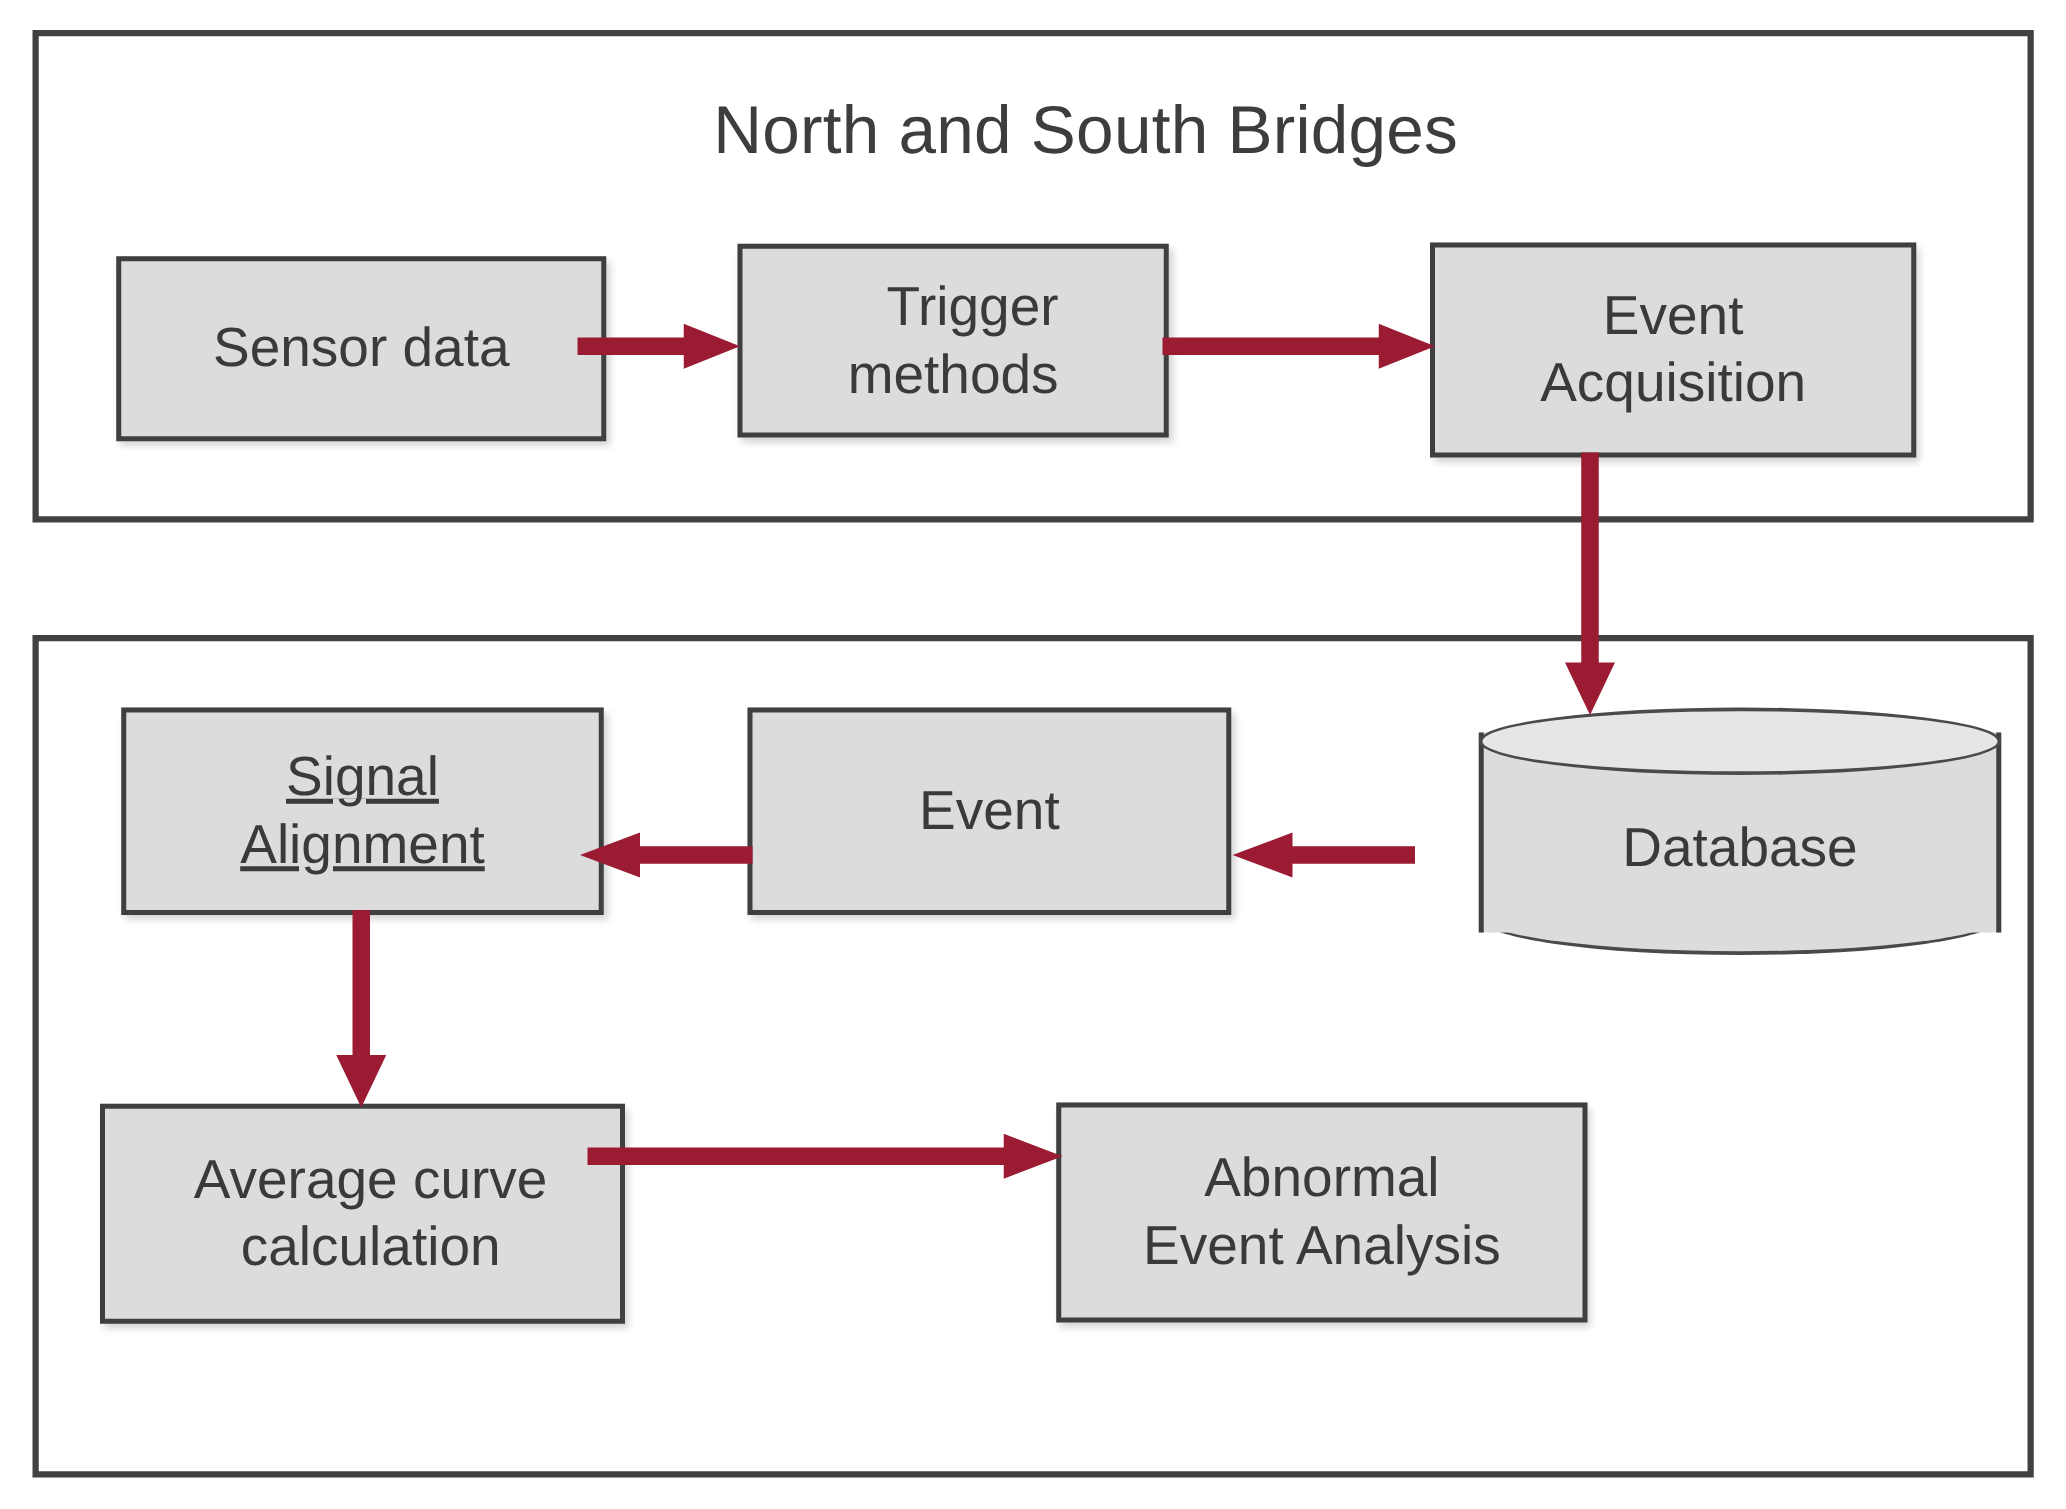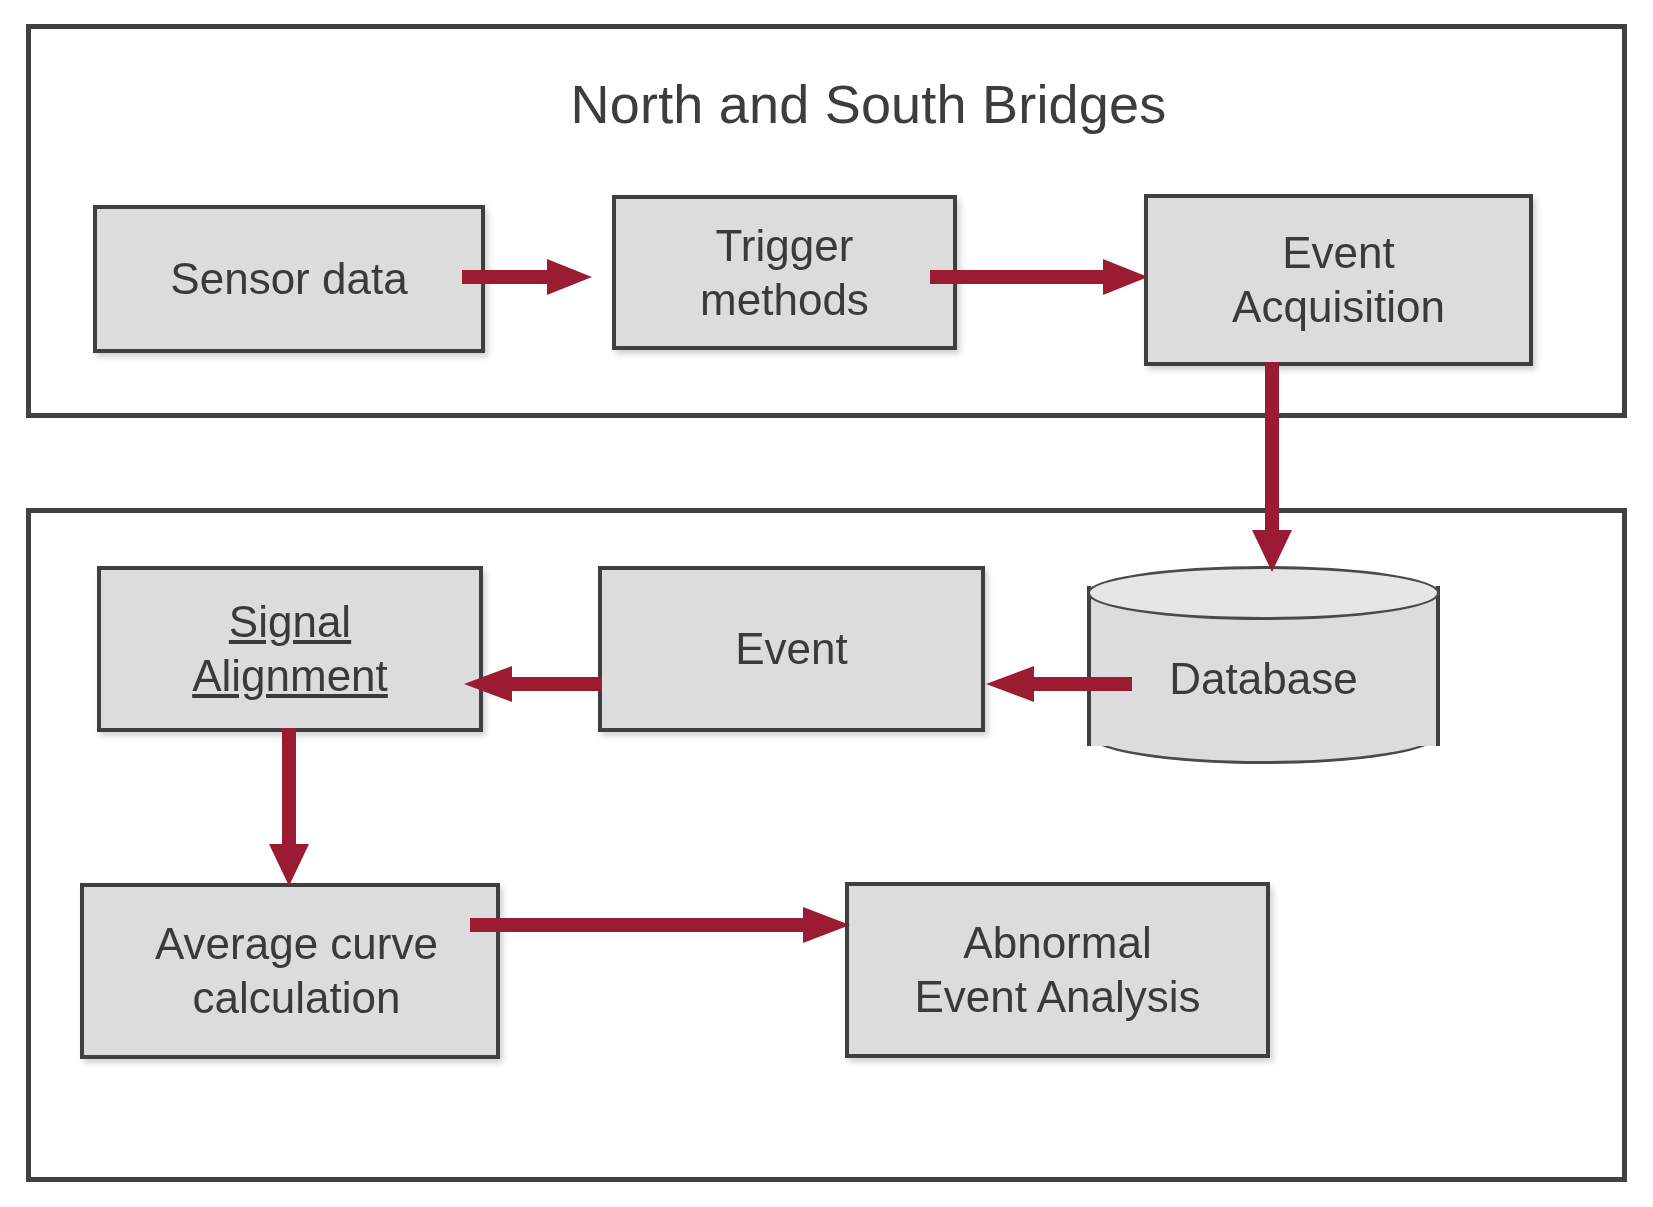--- a/index.html
+++ b/index.html
@@ -56,35 +56,35 @@
     text-align: center;
     color: #3a3a3a;
     font-size: 44px;
     line-height: 1.22;
     padding: 2px 6px;
     box-shadow: 3px 4px 6px rgba(0,0,0,0.18);
   }
   .node span { display: block; }
 
   #node-sensor-data   { left: 93px;   top: 205px; width: 392px; height: 148px; }
-  #node-trigger       { left: 612px;  top: 195px; width: 345px; height: 155px; }
+  #node-trigger       { left: 590px;  top: 195px; width: 345px; height: 155px; text-align: right; }
   #node-event-acq     { left: 1144px; top: 194px; width: 389px; height: 172px; }
 
   #node-signal-align  { left: 97px;   top: 566px; width: 386px; height: 166px; text-decoration: underline; }
   #node-event-ident   { left: 598px;  top: 566px; width: 387px; height: 166px; }
 
   #node-avg-curve     { left: 80px;   top: 883px; width: 420px; height: 176px; padding-left: 19px; }
   #node-abnormal      { left: 845px;  top: 882px; width: 425px; height: 176px; }
 
   
   #node-database {
     position: absolute;
-    left: 1087px;
+    left: 1183px;
     top: 566px;
-    width: 353px;
+    width: 418px;
     height: 202px;
   }
   #node-database .cyl-body {
     position: absolute;
     left: 0;
     top: 20px;
     width: 100%;
     height: 160px;
     background: #dcdcdc;
     border-left: 4px solid #3f3f3f;

